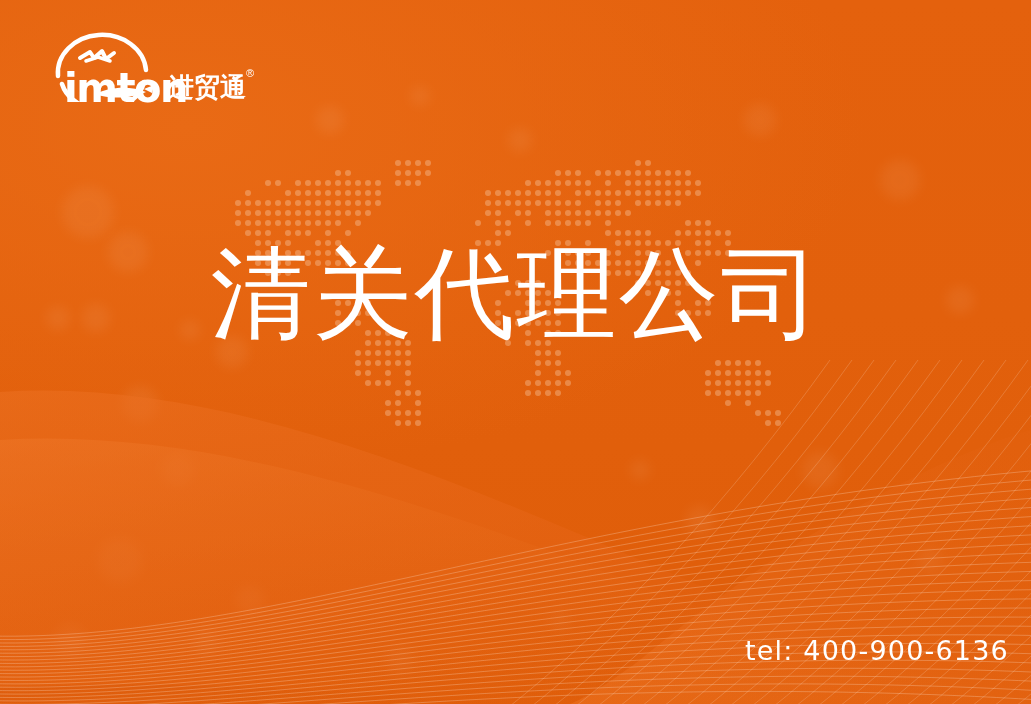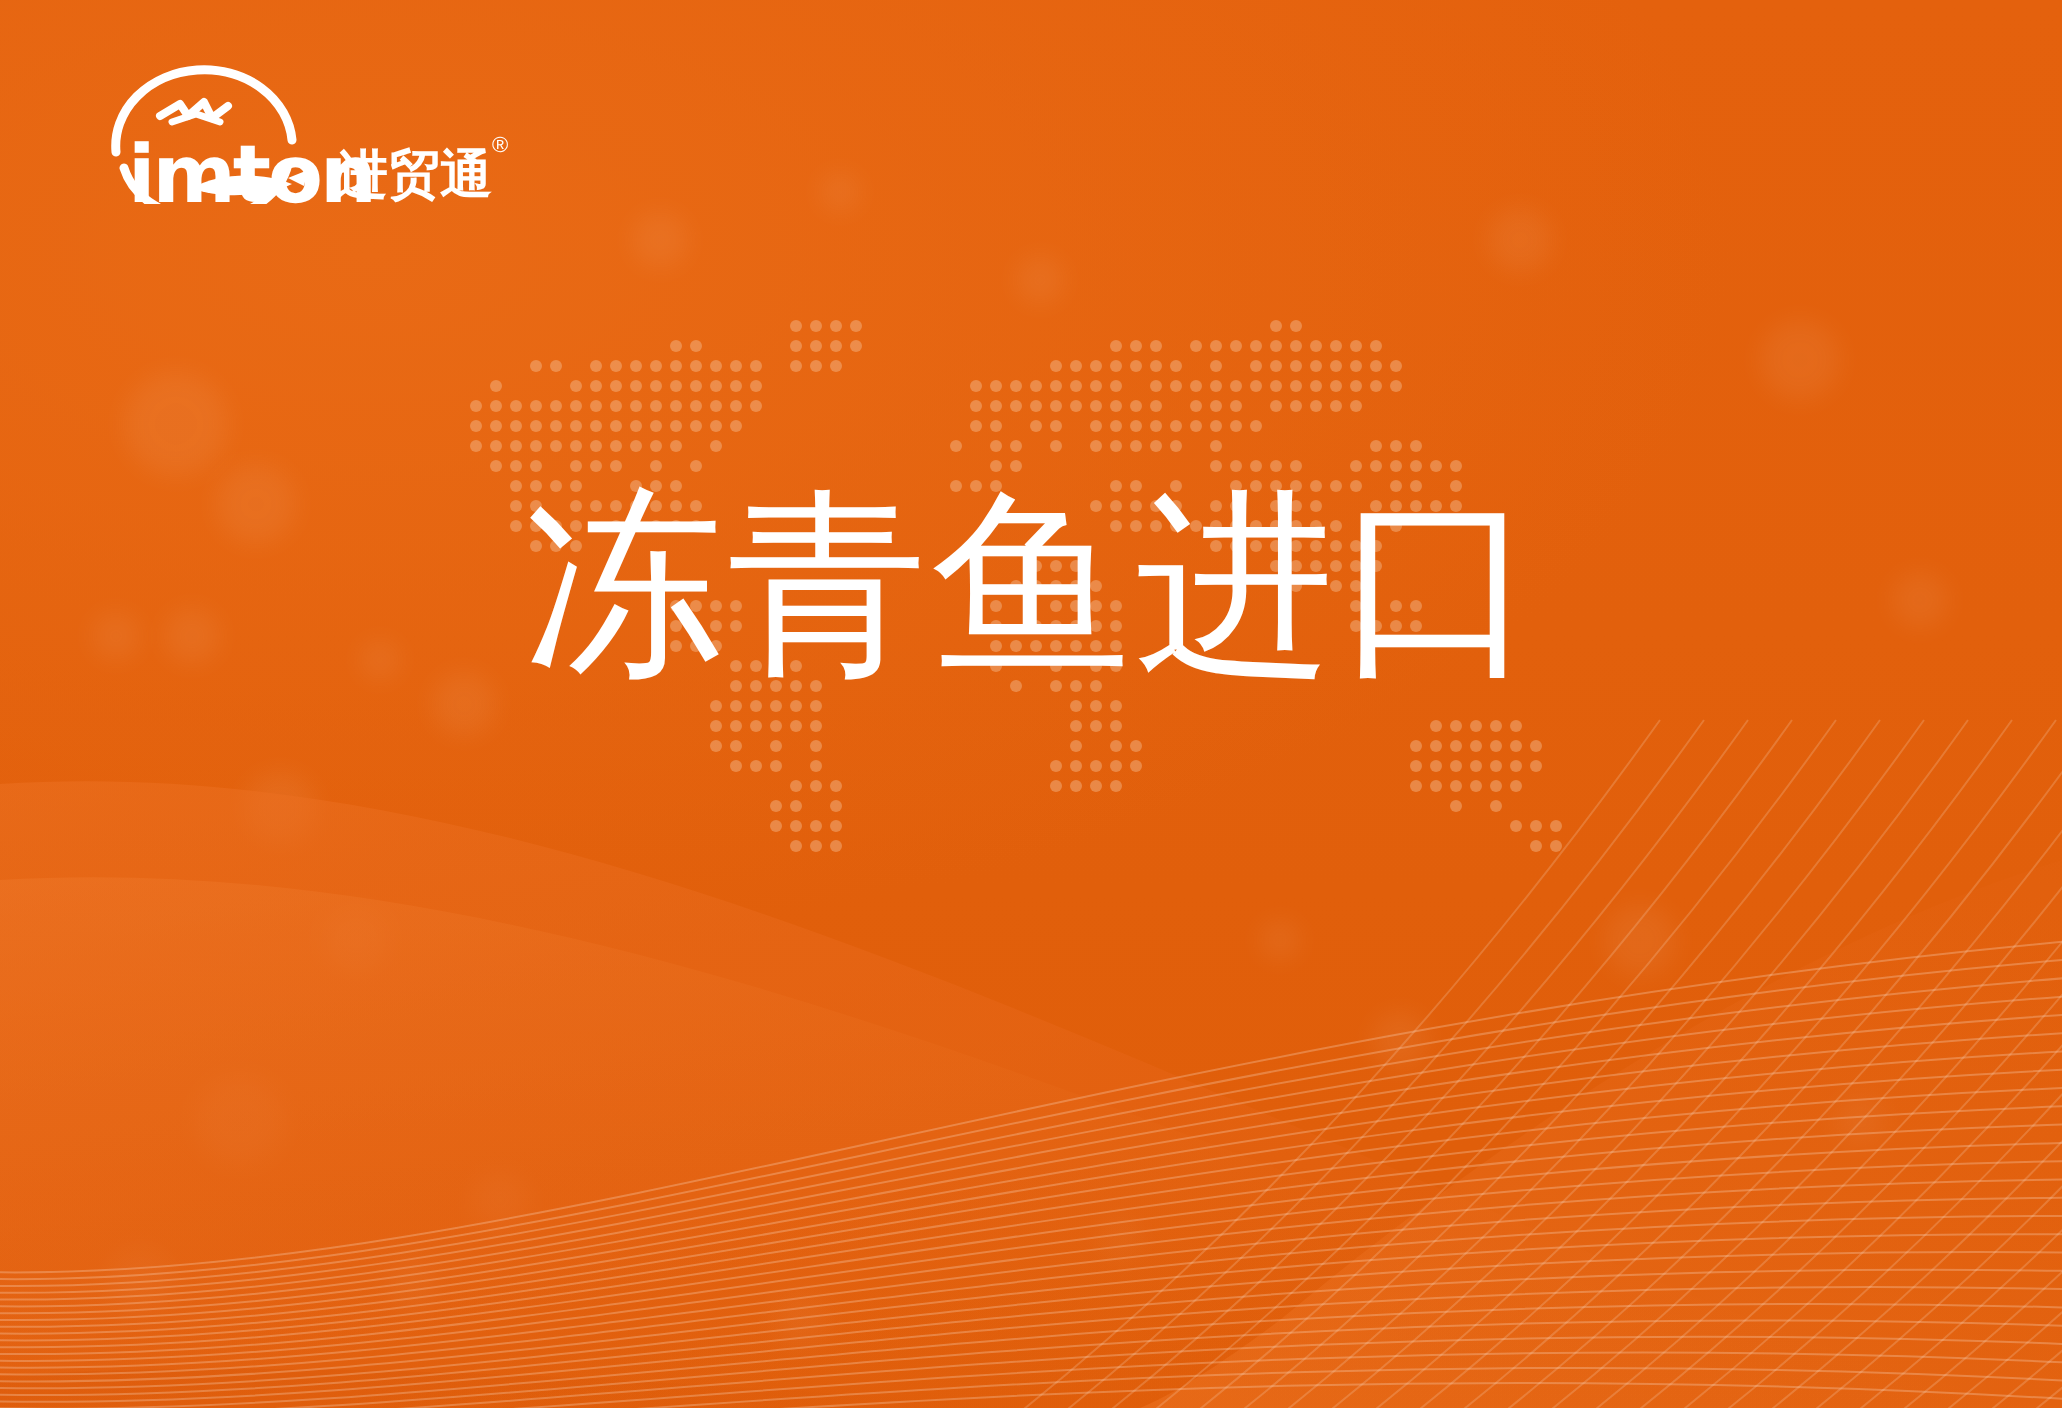--- a/index.html
+++ b/index.html
@@ -707,17 +707,18 @@
 
       <path d="M60,64 C74,56 96,56 110,62 C98,68 74,70 60,64 Z" fill="#ffffff"></path>
       <path d="M108,59 L118,55 L116,63 Z" fill="#ffffff"></path>
     </svg>
     <div class="logo-word">imton</div>
     <div class="logo-cn">进贸通</div>
     <div class="logo-reg">®</div>
   </div>
 
   <div class="headline">
-    <span class="line l2">冻青鱼进口</span>
+    <span class="line l2">清关代理公司</span>
   </div>
 
+  <div class="tel">tel: 400-900-6136</div>
 
 </div>
 
 </body></html>

